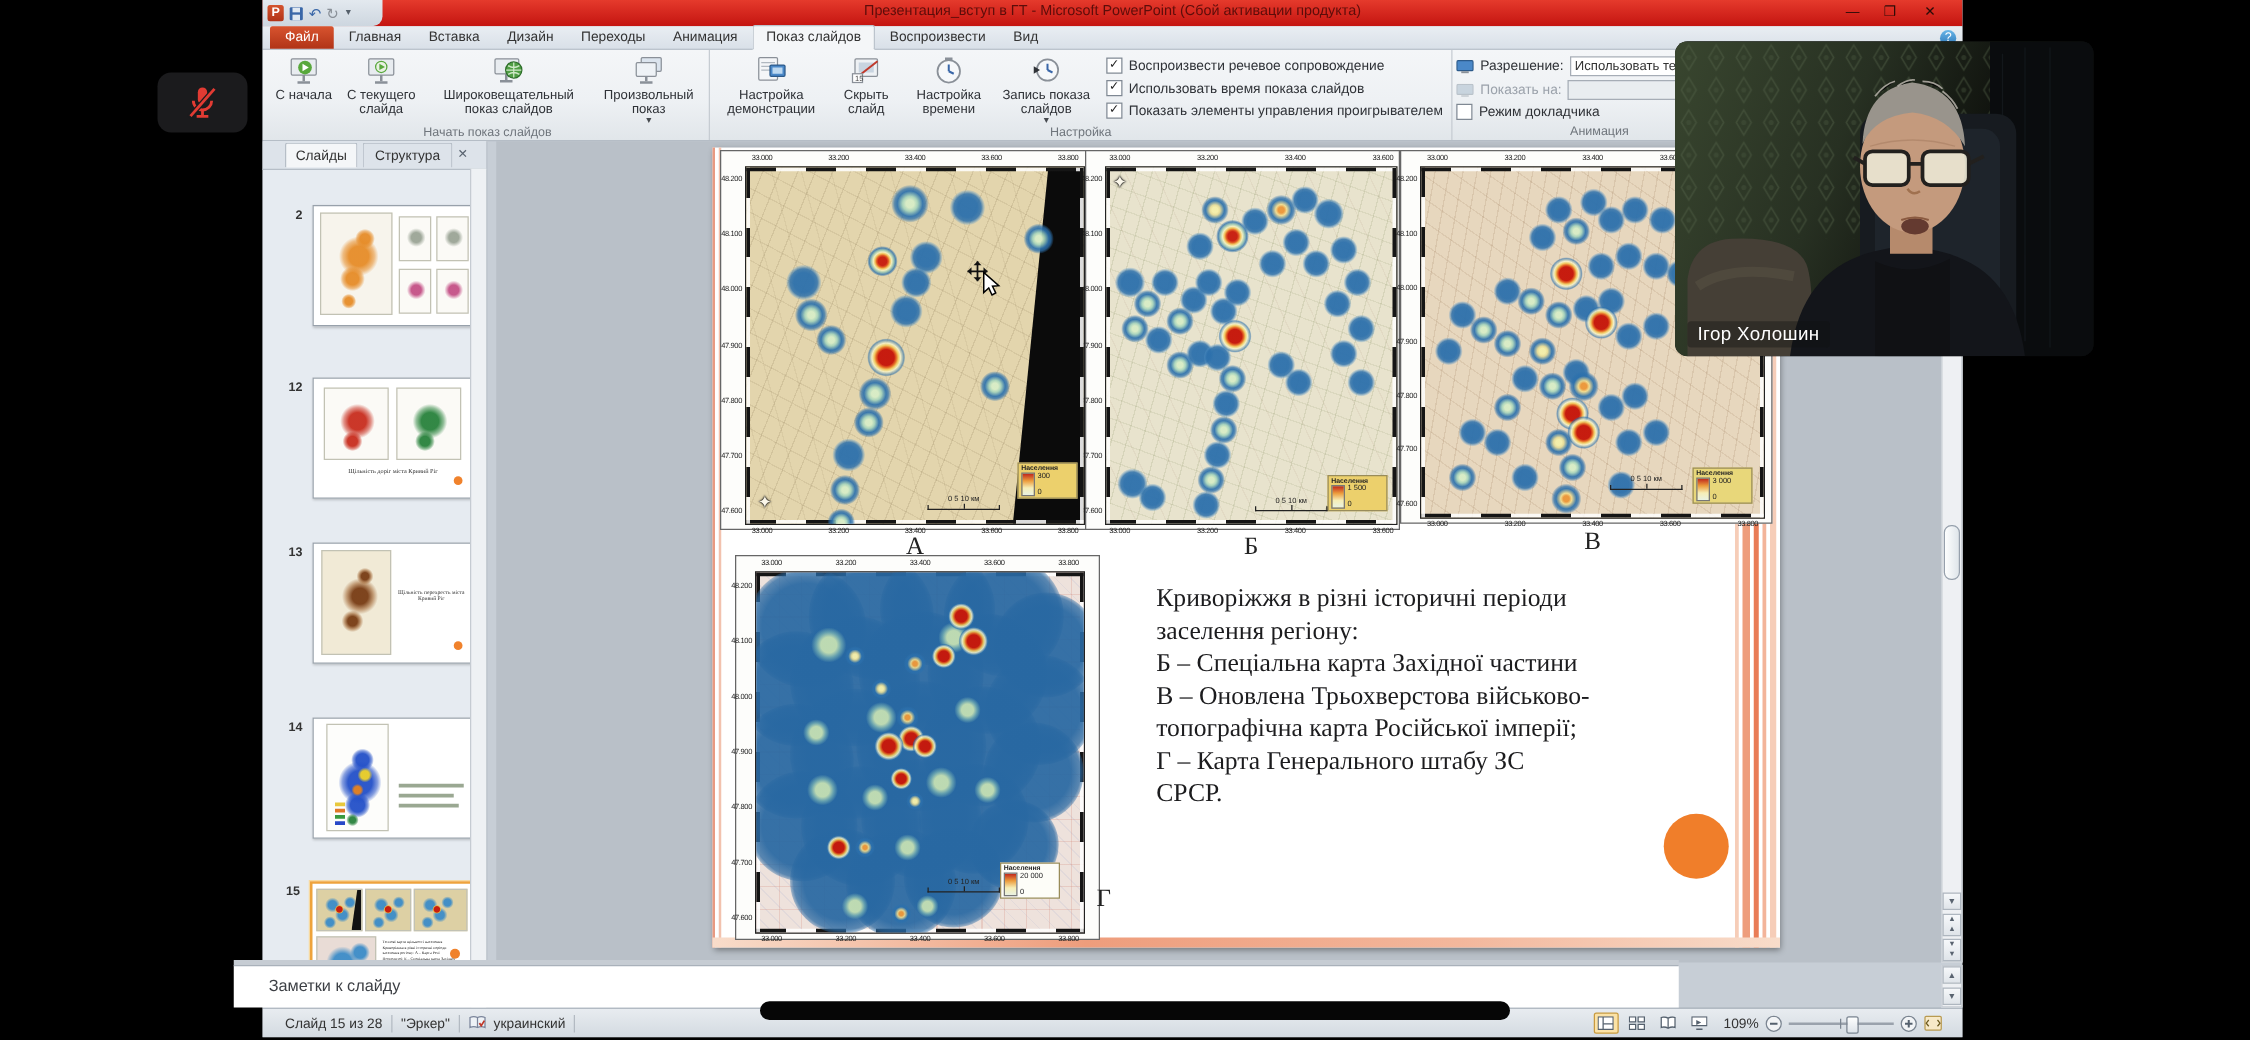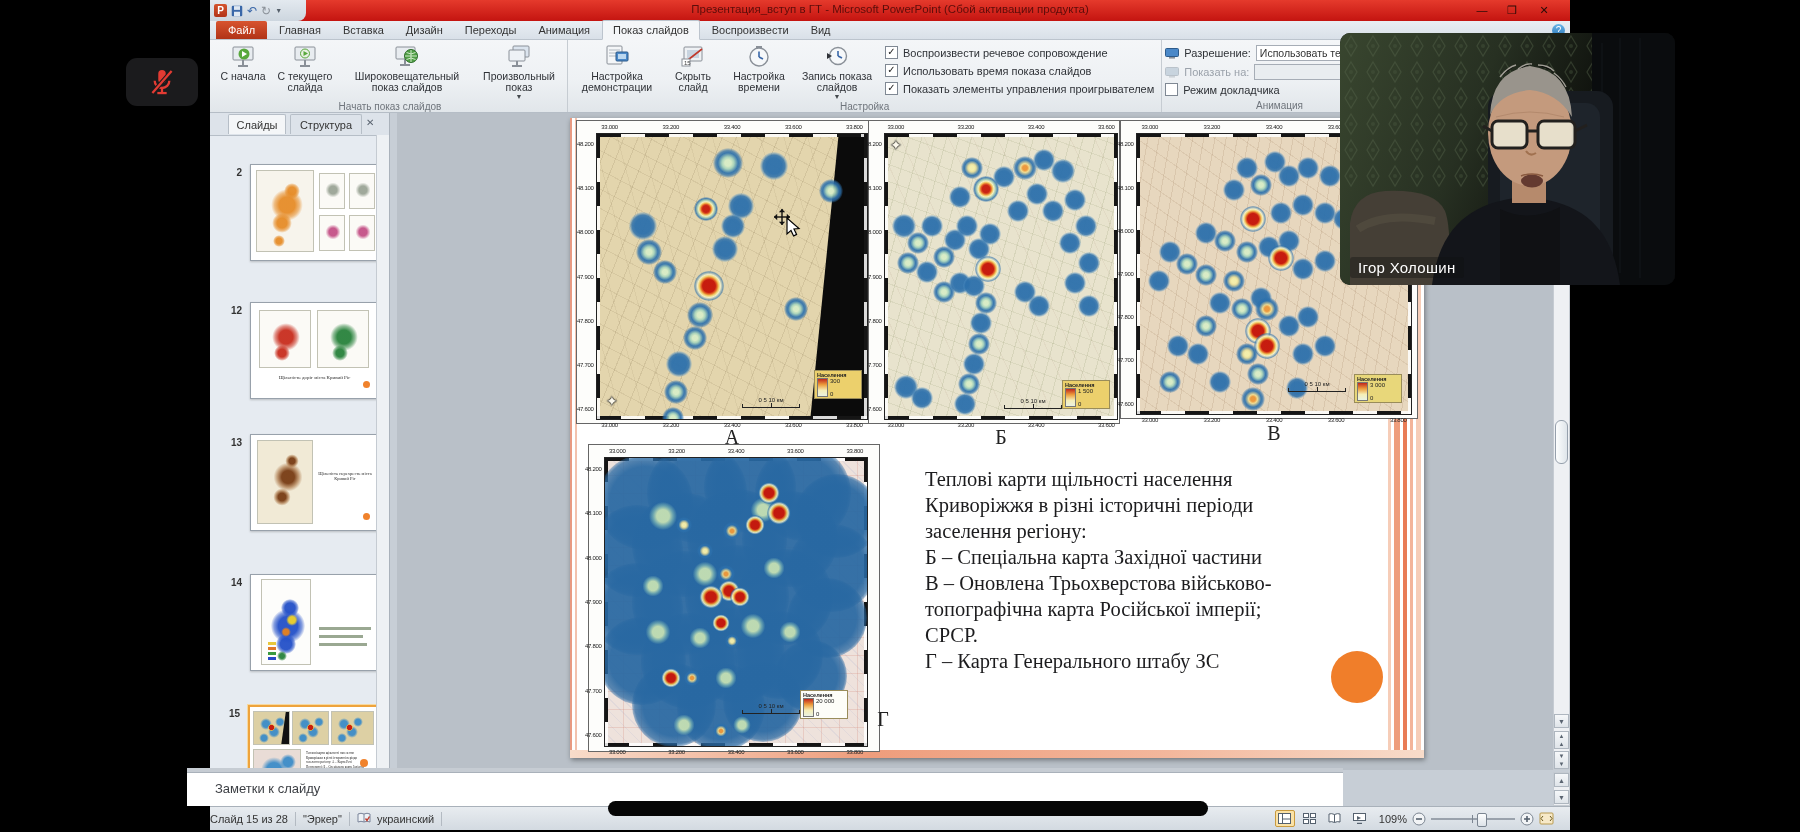--- a/index.html
+++ b/index.html
@@ -399,21 +399,21 @@
             <div style="position: absolute; left: 56px; top: 44px; width: 62px; font-size: 3.2px; line-height: 4.6px; color: rgb(34, 34, 34); font-family: &quot;Liberation Serif&quot;, serif;">Теплові карти щільності населення Криворіжжя в різні історичні періоди заселення регіону: А – Карта Речі Посполитої; Б – Спеціальна карта Західної частини Російської Імперії Ф. Шуберта; В – Оновлена Трьохверстова військово- топографічна карта Російської імперії; Г – Карта Генерального штабу ЗС СРСР.</div>
             <div class="odot" style="left: 110px; top: 52px; width: 8px; height: 8px;"></div>
           </div>
         </div>
       <div id="panel-scroll" class="abs">
         <div class="scroll-btn abs" style="left:0;top:657px;width:12px;height:13px;line-height:12px">▼</div>
       </div>
     </div>
 
     <div id="statusbar" class="abs">
-      <span style="">Слайд 15 из 28</span>
+      <span style="margin-left:18px">Слайд 15 из 28</span>
       <span class="sb-sep"></span>
       <span>"Эркер"</span>
       <span class="sb-sep"></span>
       <svg width="14" height="13" viewBox="0 0 14 13">
         <path d="M1 2 Q4 0.5 7 2 Q10 0.5 13 2 L13 10 Q10 8.5 7 10 Q4 8.5 1 10 Z" fill="#eef2f6" stroke="#7a849a"></path>
         <line x1="7" y1="2" x2="7" y2="10" stroke="#7a849a"></line>
         <path d="M8.5 6.5 l1.5 2 2.5 -4" stroke="#c0392b" stroke-width="1.4" fill="none"></path>
       </svg>
       <span style="margin-left:6px">украинский</span>
       <span class="sb-sep"></span>
@@ -476,28 +476,27 @@
     <div class="slide-stripe" style="left:5px;width:2px;background:#f2c2ae"></div>
     <div class="slide-stripe" style="left:818px;width:3px;background:#f6cdb8"></div>
     <div class="slide-stripe" style="left:824px;width:6px;background:#ee9d7c"></div>
     <div class="slide-stripe" style="left:833px;width:4px;background:#e97c56"></div>
     <div class="slide-stripe" style="left:840px;width:3px;background:#f3b49a"></div>
     <div class="slide-stripe" style="left:846px;width:5px;background:#f6cdb8"></div>
     <div style="position:absolute;left:0;top:632px;width:854px;height:8px;background:linear-gradient(90deg,#f8dcca,#ee9d7c 35%,#f3b79c 70%,#f8dcca)"></div>
   </div>
 
   <div id="slide-text" class="abs">
-      <div>Теплові карти щільності населення</div>
       <div>Криворіжжя в різні історичні періоди</div>
       <div>заселення регіону:</div>
       <div>Б – Спеціальна карта Західної частини</div>
       <div>В – Оновлена Трьохверстова військово-</div>
       <div>топографічна карта Російської імперії;</div>
+      <div>Г – Карта Генерального штабу ЗС</div>
       <div>СРСР.</div>
-      <div>Г – Карта Генерального штабу ЗС</div>
     </div>
   <div id="orange-circle" class="abs"></div>
   <div id="maps-root">
       <div class="map-outer abs" style="left: 576px; top: 120px; width: 298px; height: 304px;"></div>
       <div class="map-box texA" style="left: 596px; top: 133px; width: 272px; height: 287px; position: absolute;">
         <div style="position: absolute; inset: 0px; background: rgb(11, 11, 11); clip-path: polygon(89.5% 0px, 100% 0px, 100% 100%, 79% 100%); z-index: 1;"></div>
         <div class="tickbar" style="left: 0px; top: 0px; width: 100%; height: 3px; background: repeating-linear-gradient(90deg, rgb(21, 21, 21) 0px, rgb(21, 21, 21) 24px, rgba(255, 255, 255, 0.85) 24px, rgba(255, 255, 255, 0.85) 48px); z-index: 2;"></div>
         <div class="tickbar" style="left: 0px; top: calc(100% - 3px); width: 100%; height: 3px; background: repeating-linear-gradient(90deg, rgb(21, 21, 21) 0px, rgb(21, 21, 21) 24px, rgba(255, 255, 255, 0.85) 24px, rgba(255, 255, 255, 0.85) 48px); z-index: 2;"></div>
         <div class="tickbar" style="left: 0px; top: 0px; width: 3px; height: 100%; background: repeating-linear-gradient(rgb(21, 21, 21) 0px, rgb(21, 21, 21) 24px, rgba(255, 255, 255, 0.85) 24px, rgba(255, 255, 255, 0.85) 48px); z-index: 2;"></div>
         <div class="tickbar" style="left: calc(100% - 3px); top: 0px; width: 3px; height: 100%; background: repeating-linear-gradient(rgb(21, 21, 21) 0px, rgb(21, 21, 21) 24px, rgba(255, 255, 255, 0.85) 24px, rgba(255, 255, 255, 0.85) 48px); z-index: 2;"></div>

